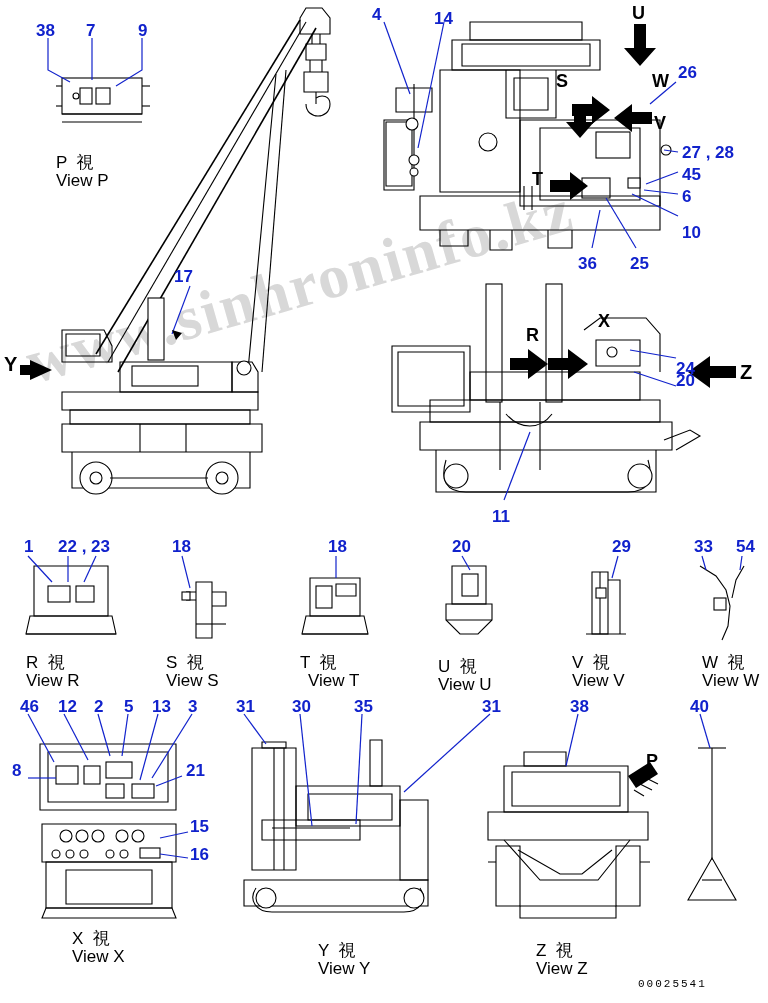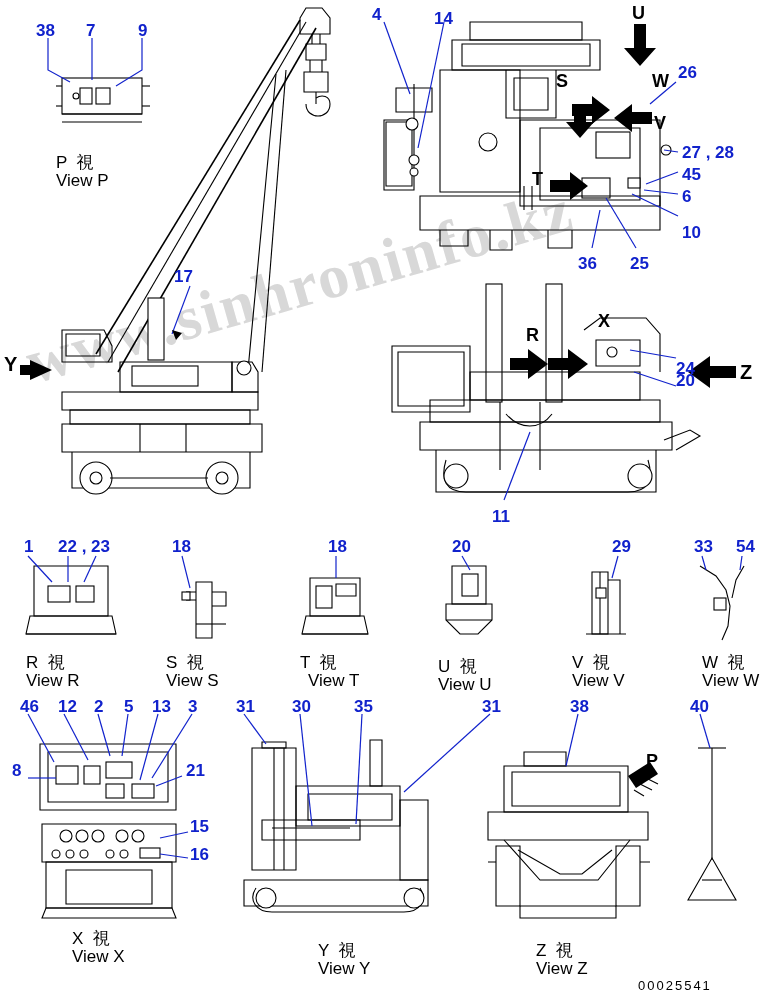--- a/index.html
+++ b/index.html
@@ -25,23 +25,23 @@
     color:#000;
     font-size:17px;
     font-family:"Liberation Sans",sans-serif;
     text-align:center;
     line-height:1.25;
     white-space:pre;
   }
   .partno{
     position:absolute;
     color:#000;
-    font-size:13px;
+    font-size:11px;
     letter-spacing:2px;
-    font-family:Liberation Sans, sans-serif;
+    font-family:Liberation Mono, monospace;
   }
   .wm{
     position:absolute;
     left:18px;top:330px;
     width:740px;
     color:#d8d8d8;
     font-size:62px;
     font-weight:bold;
     font-family:"Liberation Serif",serif;
     transform:rotate(-16deg);

